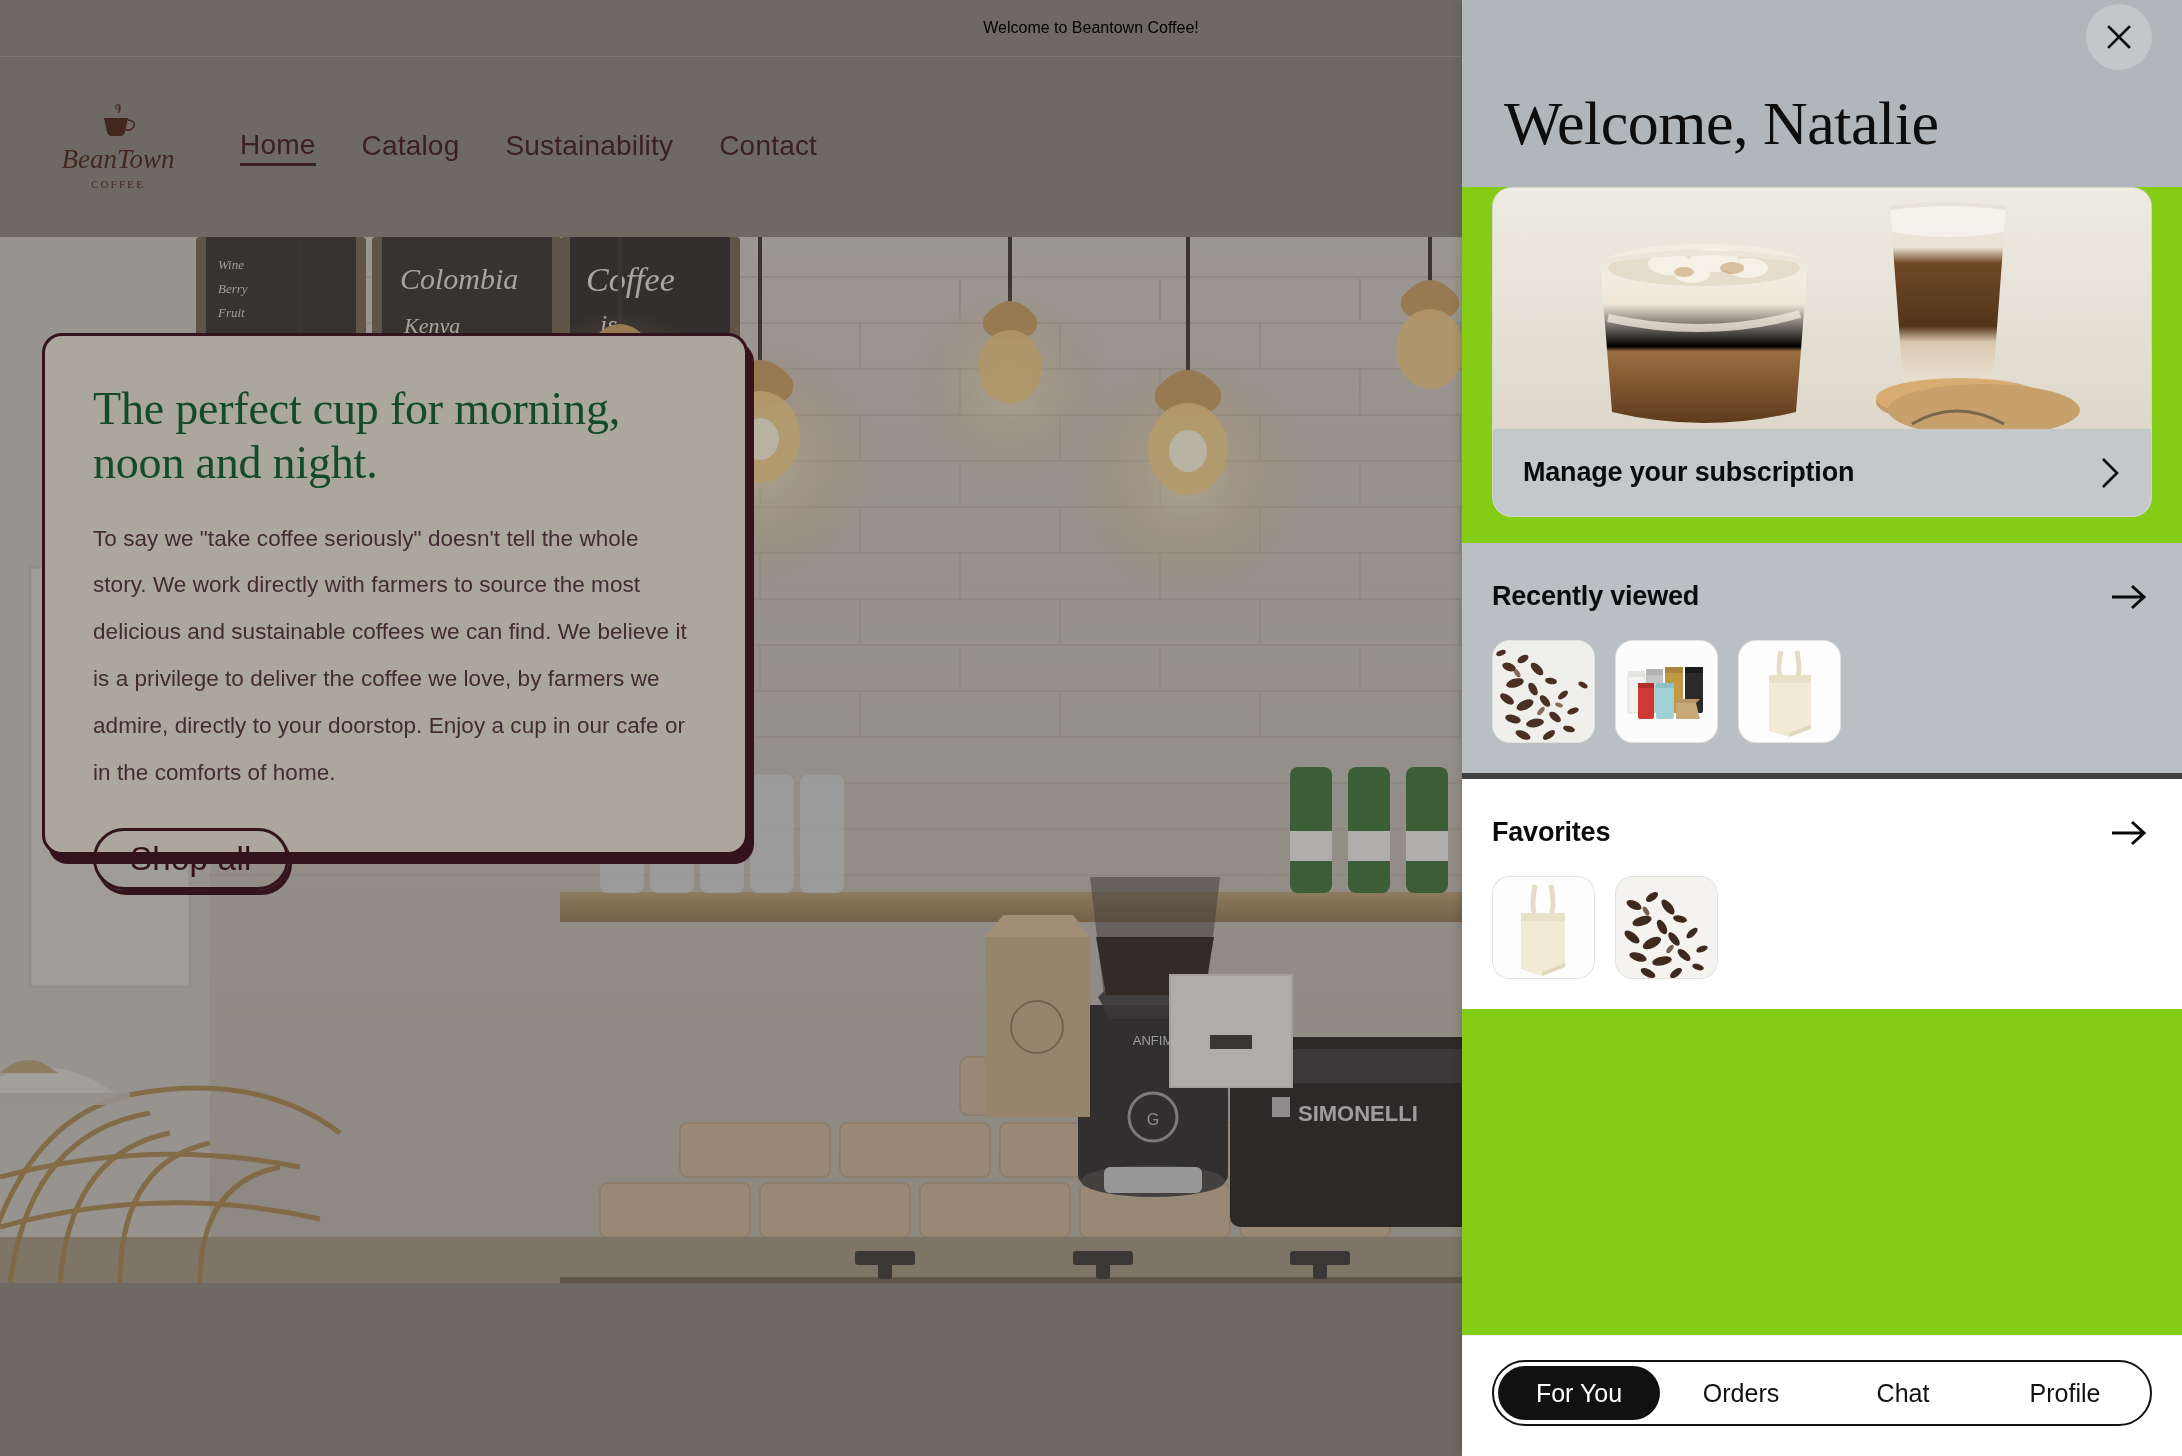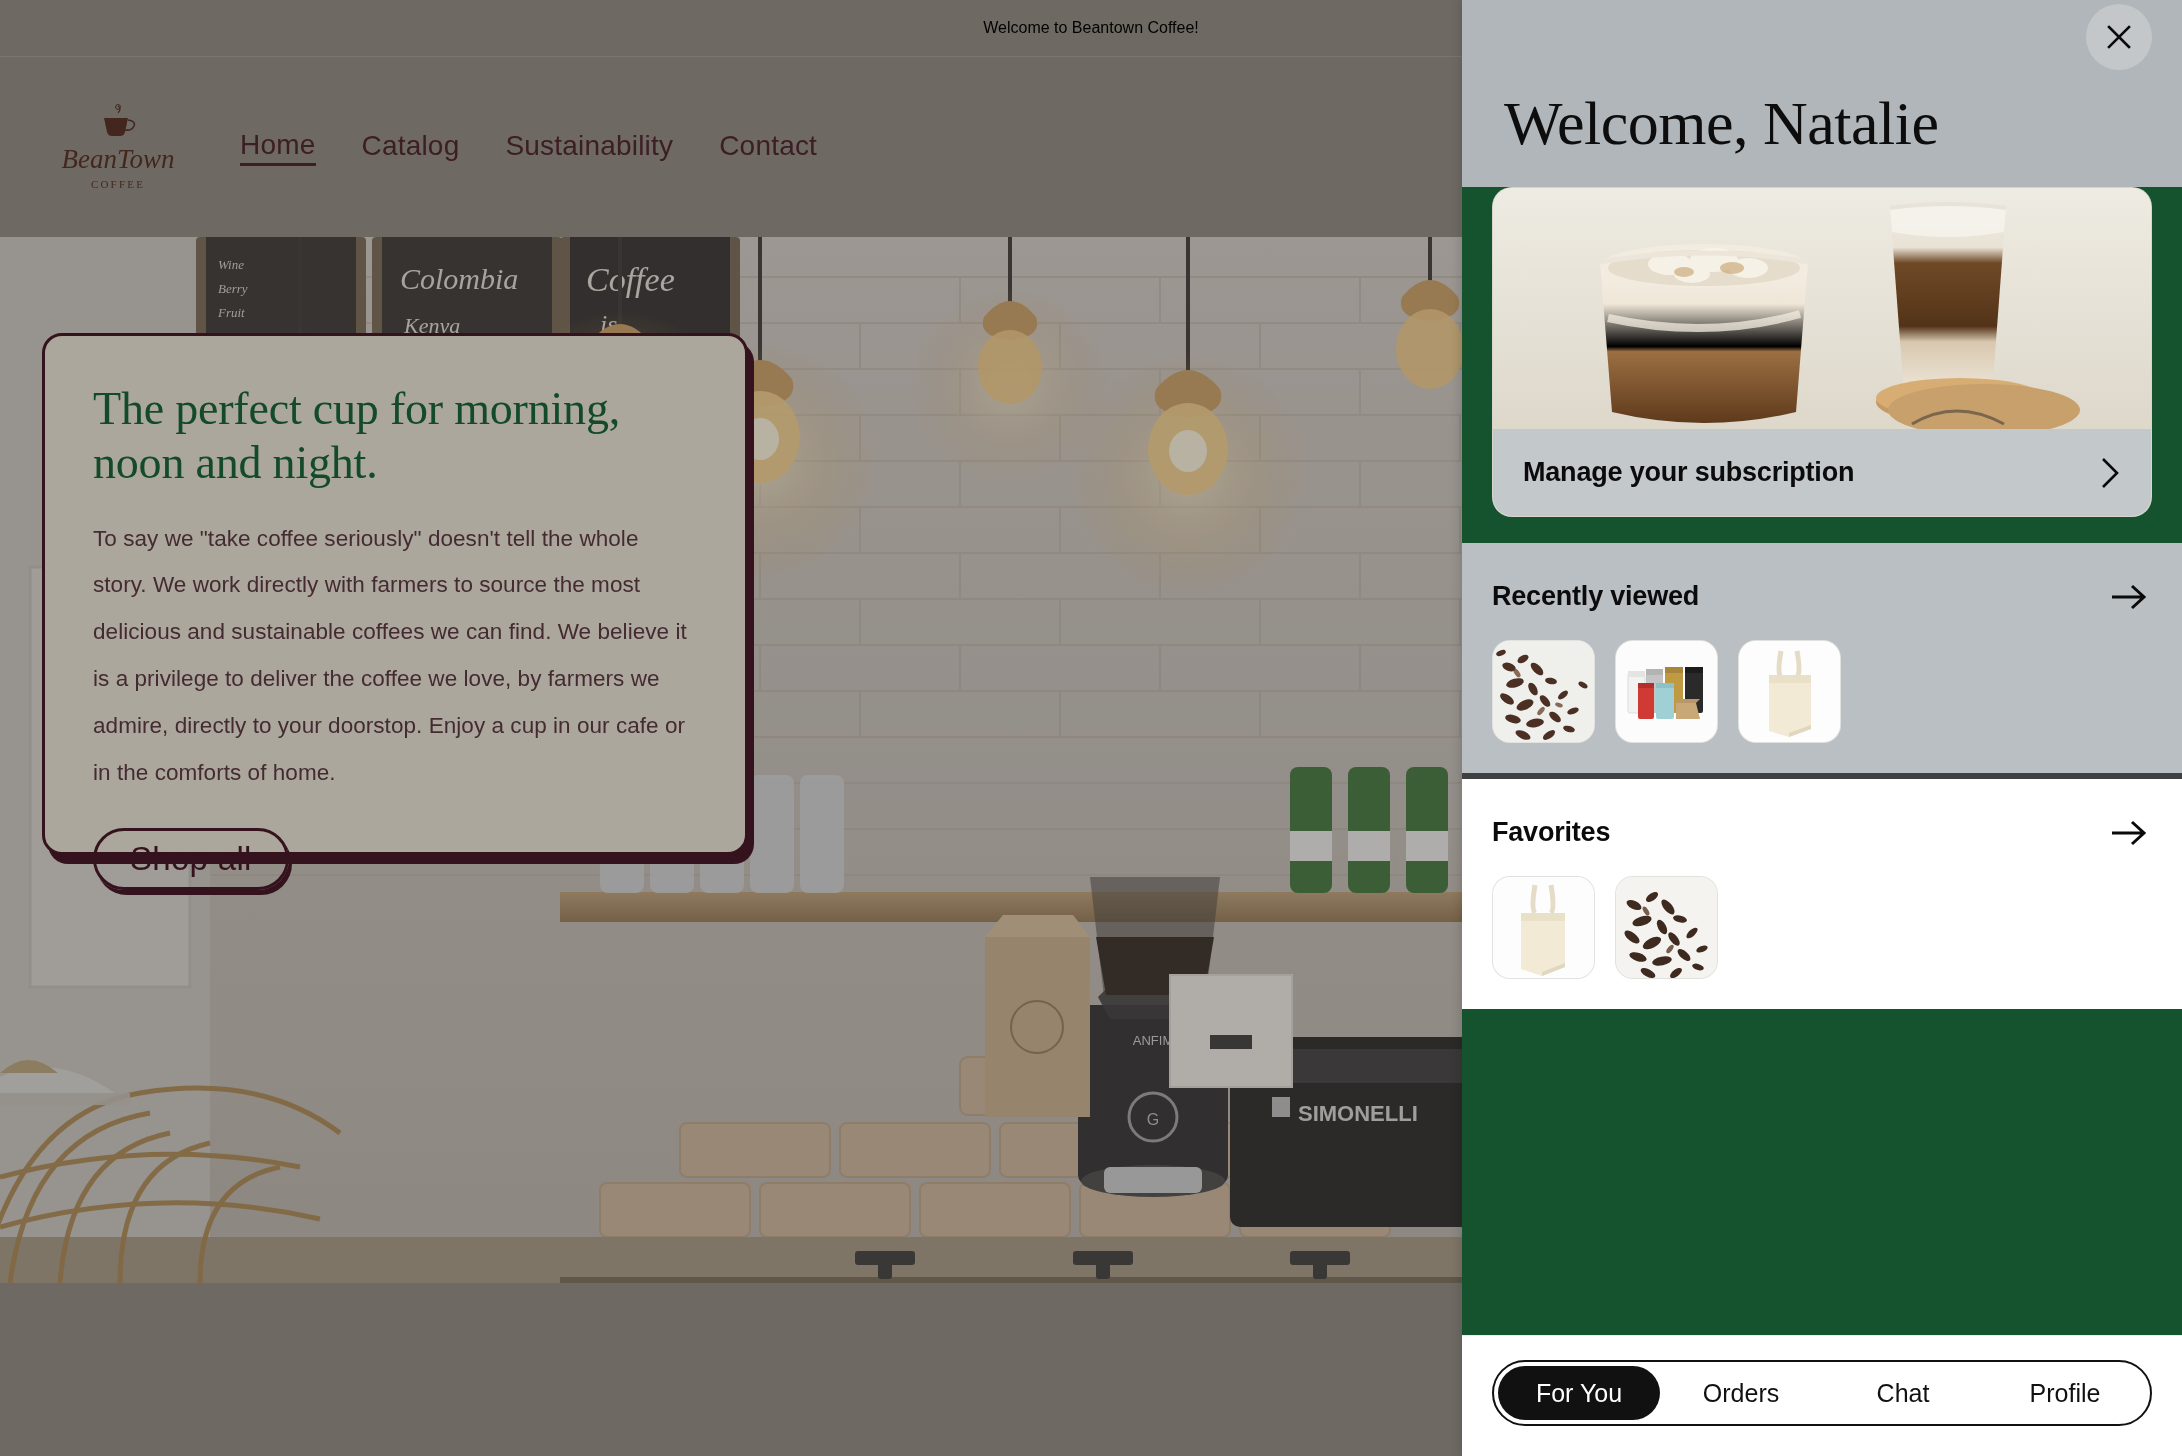--- a/index.html
+++ b/index.html
@@ -72,21 +72,21 @@
   .featured-title {
     font-family:"Liberation Serif", serif; font-size:50px; color:#3a1420;
   }
 
   
   #dim { position:absolute; inset:0; background:rgba(20,18,16,.12); }
 
   
   #panel {
     position:absolute; top:0; right:0; width:720px; height:1456px;
-    background:#14532d; display:flex; flex-direction:column;
+    background:#84cc16; display:flex; flex-direction:column;
     box-shadow:-2px 0 10px rgba(0,0,0,.15);
   }
   .panel-top { position:relative; padding:0 42px; background:#b0b6ba; }
   .close-btn {
     position:absolute; right:30px; top:4px; width:66px; height:66px;
     border-radius:50%; background:rgba(255,255,255,.24); border:none;
     display:flex; align-items:center; justify-content:center; cursor:pointer;
   }
   .panel-greeting {
     font-family:"Liberation Serif", serif; font-size:62px; color:#0d0d0d;

